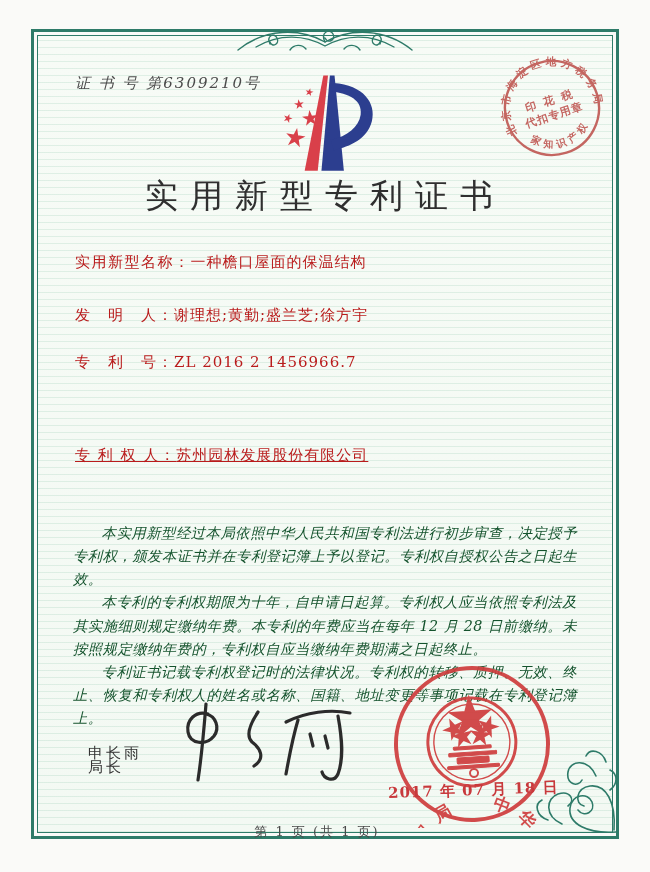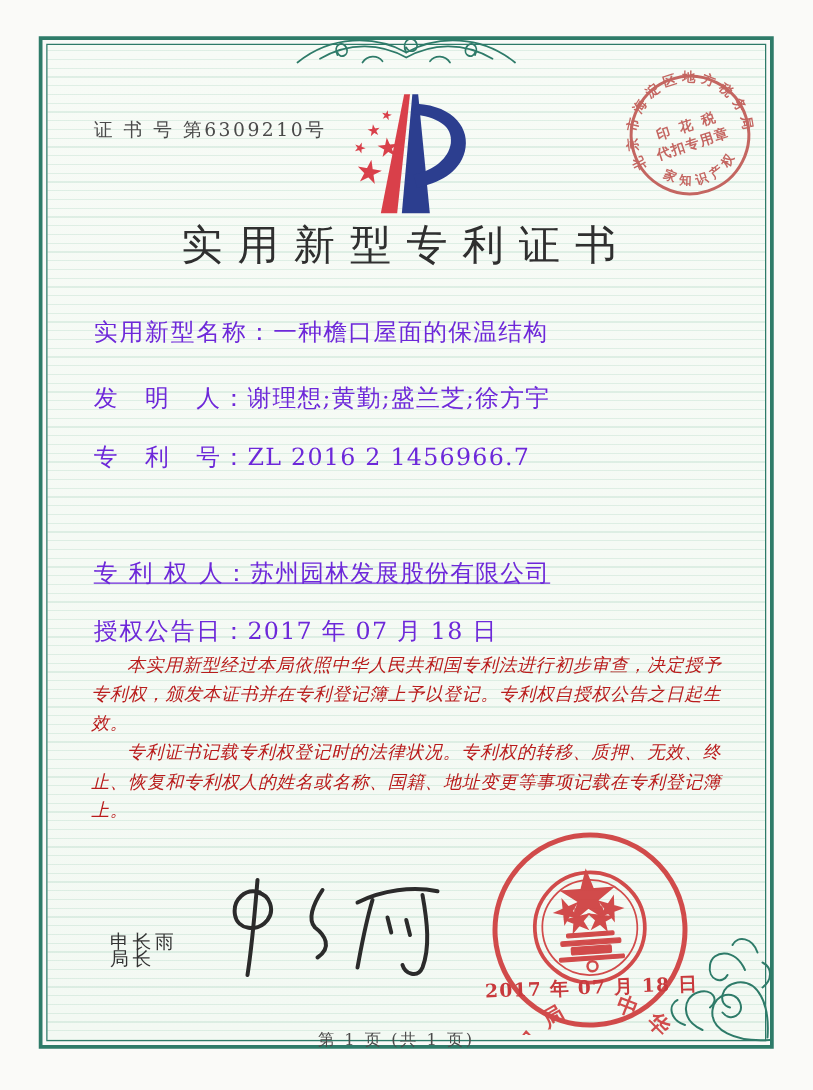--- a/index.html
+++ b/index.html
@@ -16,37 +16,37 @@
     border:3px solid #2e7b69;
   }
   .frame-inner{
     position:absolute;inset:3px;border:1px solid #2e7b69;
     background:
       repeating-linear-gradient(0deg, rgba(125,190,160,0.20) 0px, rgba(125,190,160,0.20) 1px, rgba(255,255,255,0) 1px, rgba(255,255,255,0) 7px),
       linear-gradient(#f7fbf6,#f3f9f3);
   }
   .abs{position:absolute;}
   .cert-number{
-    left:75px;top:95px;font-size:15px;letter-spacing:2px;color:#4a4a4a;
+    left:75px;top:74px;font-size:15px;letter-spacing:2px;color:#4a4a4a;font-style:italic;
   }
   .title{
     left:0;right:0;top:174px;text-align:center;
     font-size:33px;font-weight:normal;letter-spacing:12px;color:#2f2f2f;
   }
-  .field-row{left:75px;font-size:19px;letter-spacing:1px;color:#6d28d9;white-space:nowrap;}
+  .field-row{left:75px;font-size:15px;letter-spacing:1px;color:#b91c1c;white-space:nowrap;}
   .field-row .lbl{letter-spacing:1.5px;}
   .f-name{top:253px;}
   .f-inventor{top:306px;}
   .f-patno{top:353px;}
   .f-filing{top:400px;}
   .f-patentee{top:446px;text-decoration:underline;}
   .f-grant{top:492px;}
   .body-text{
     left:73px;top:522px;width:504px;
-    font-size:14.3px;line-height:1.62;color:#b91c1c;
+    font-size:14.3px;line-height:1.62;color:#14532d;
     text-align:justify;font-style:italic;letter-spacing:0.5px;
   }
   .body-text p{margin:0;text-indent:2em;}
   .sig-title{left:88px;top:714px;font-size:15px;letter-spacing:3px;color:#333;margin-top:44px;}
   .sig-name{left:88px;top:744px;font-size:15px;letter-spacing:3px;color:#333;}
   .seal-date{
     left:388px;top:781px;font-size:15px;color:#c8393c;letter-spacing:1px;
     transform:rotate(-2deg);z-index:6;font-weight:bold;white-space:nowrap;
   }
   .footer{
@@ -134,26 +134,24 @@
   </div>
   <div class="abs field-row f-inventor">
     <span class="lbl">发　明　人：</span><span>谢理想;黄勤;盛兰芝;徐方宇</span>
   </div>
   <div class="abs field-row f-patno">
     <span class="lbl">专　利　号：</span><span>ZL 2016 2 1456966.7</span>
   </div>
   <div class="abs field-row f-patentee">
     <span class="lbl">专 利 权 人：</span><span>苏州园林发展股份有限公司</span>
   </div>
-  <div class="abs field-row f-grant">
-    <span class="lbl">授权公告日：</span><span>2017 年 07 月 18 日</span>
-  </div>
 
   <div class="abs body-text">
     <p>本实用新型经过本局依照中华人民共和国专利法进行初步审查，决定授予专利权，颁发本证书并在专利登记簿上予以登记。专利权自授权公告之日起生效。</p>
+    <p>本专利的专利权期限为十年，自申请日起算。专利权人应当依照专利法及其实施细则规定缴纳年费。本专利的年费应当在每年 12 月 28 日前缴纳。未按照规定缴纳年费的，专利权自应当缴纳年费期满之日起终止。</p>
     <p>专利证书记载专利权登记时的法律状况。专利权的转移、质押、无效、终止、恢复和专利权人的姓名或名称、国籍、地址变更等事项记载在专利登记簿上。</p>
   </div>
 
   <div class="abs sig-title">局长</div>
   <div class="abs sig-name">申长雨</div>
 
   <svg class="abs" style="left:162px;top:696px;" width="205" height="98" viewBox="0 0 205 98">
     <g stroke="#2b2b2b" stroke-width="3.2" fill="none" stroke-linecap="round" stroke-linejoin="round">
       <path d="M46,18 C34,14 24,24 26,36 C28,48 44,50 52,40 C58,32 54,20 44,18"></path>
       <path d="M44,8 C42,32 40,58 36,84"></path>

